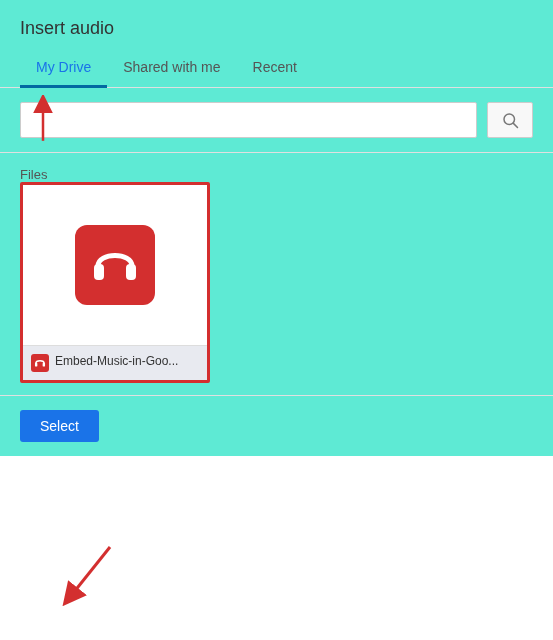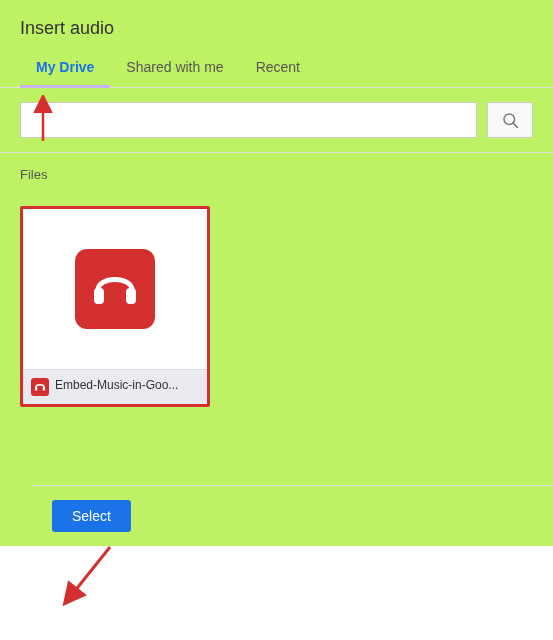--- a/index.html
+++ b/index.html
@@ -7,22 +7,22 @@
       font-family: Arial, sans-serif;
       background: #fff;
       width: 553px;
       height: 640px;
       position: relative;
       overflow: hidden;
     }
 
     .dialog {
       width: 553px;
-      height: 546px;
-      background: #bef264;
+      height: 456px;
+      background: #5eead4;
       display: flex;
       flex-direction: column;
     }
 
     .dialog-title {
       font-size: 18px;
       color: #333;
       padding: 18px 20px 10px 20px;
       font-weight: normal;
     }
@@ -39,22 +39,22 @@
       font-size: 14px;
       color: #555;
       cursor: pointer;
       border-bottom: 3px solid transparent;
       margin-bottom: -1px;
       white-space: nowrap;
     }
 
     .tab.active {
       color: #1a73e8;
-      border-bottom: 3px solid #c4b5fd;
-      font-weight: 700;
+      border-bottom: 3px solid #0369a1;
+      font-weight: 400;
     }
 
     .search-bar {
       display: flex;
       align-items: center;
       padding: 14px 20px;
       gap: 10px;
       border-bottom: 1px solid #e0e0e0;
     }
 
@@ -88,21 +88,21 @@
 
     .files-section {
       flex: 1;
       padding: 14px 20px;
       overflow-y: auto;
     }
 
     .files-label {
       font-size: 13px;
       color: #555;
-      margin-bottom: 24px;
+      margin-bottom: 0;
     }
 
     .files-grid {
       display: flex;
       flex-wrap: wrap;
       gap: 12px;
     }
 
     .file-item {
       width: 190px;
@@ -158,21 +158,20 @@
       overflow: hidden;
       text-overflow: ellipsis;
     }
 
     .footer {
       display: flex;
       align-items: center;
       padding: 14px 20px;
       gap: 10px;
       border-top: 1px solid #e0e0e0;
-      margin-left: 32px;
     }
 
     .select-button {
       background: #1a73e8;
       color: #fff;
       border: none;
       padding: 8px 20px;
       font-size: 14px;
       cursor: pointer;
       border-radius: 3px;

